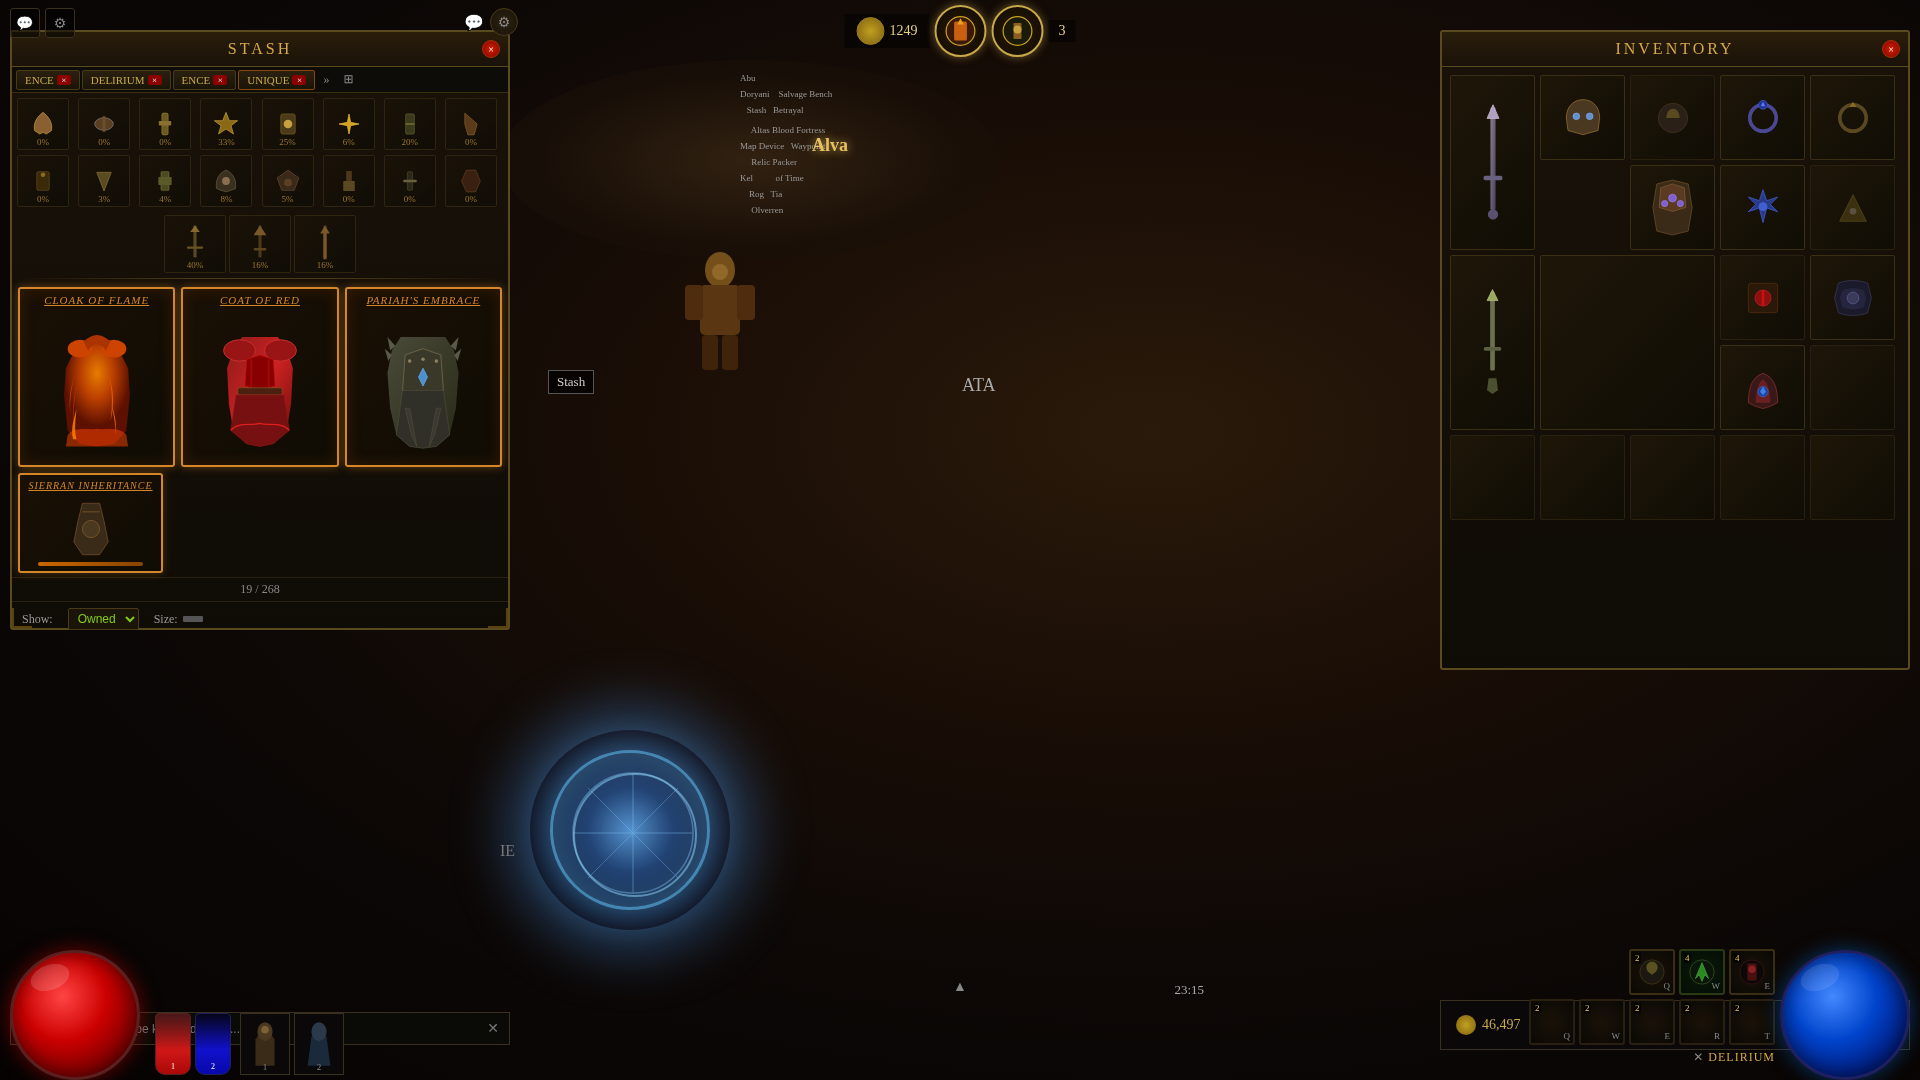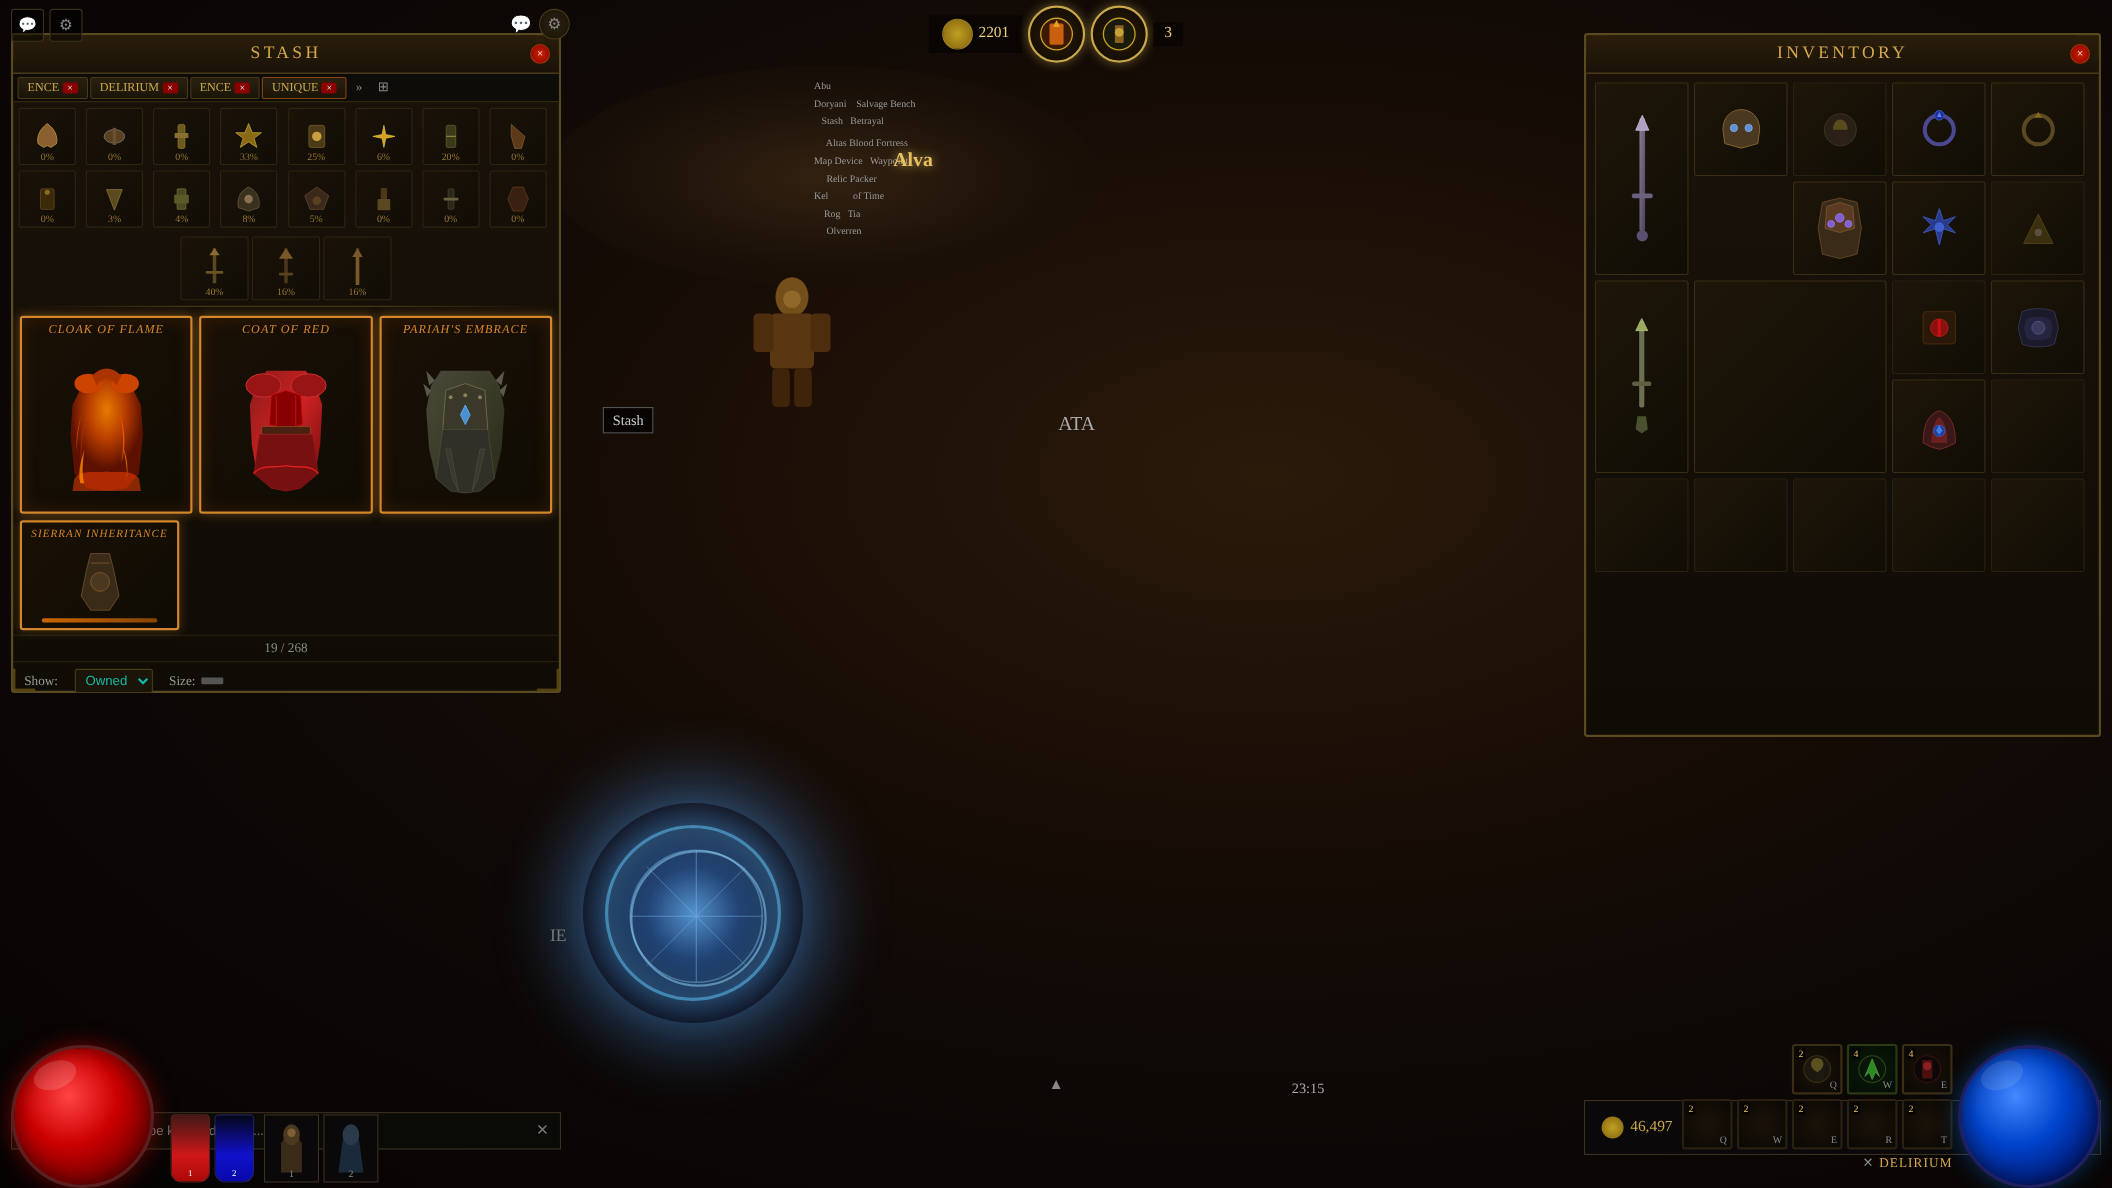--- a/index.html
+++ b/index.html
@@ -229,20 +229,21 @@
 
     .unique-item-name {
       color: #d4862a;
       font-size: 11px;
       text-align: center;
       margin-bottom: 5px;
       letter-spacing: 1px;
       text-transform: uppercase;
       font-family: 'Georgia', serif;
       font-style: italic;
+      text-decoration: underline;
     }
 
     .unique-item-image {
       flex: 1;
       display: flex;
       align-items: center;
       justify-content: center;
       width: 100%;
     }
 
@@ -282,21 +283,21 @@
     }
 
     .stash-controls label {
       color: #999;
       font-size: 12px;
     }
 
     .stash-controls select {
       background: #1a1508;
       border: 1px solid #4a3a18;
-      color: #14b8a6;
+      color: #84cc16;
       font-size: 12px;
       padding: 2px 5px;
       border-radius: 2px;
     }
 
     .size-control {
       display: flex;
       align-items: center;
       gap: 5px;
     }
@@ -667,21 +668,21 @@
       <rect x="22" y="85" width="16" height="35" rx="4" fill="#4a2a0a"></rect>
       <rect x="42" y="85" width="16" height="35" rx="4" fill="#4a2a0a"></rect>
       <circle cx="40" cy="22" r="8" fill="rgba(255,200,100,0.3)"></circle>
     </svg>
   </div>
 </div>
 
 <div class="top-hud">
   <div class="hud-currency">
     <div class="hud-orb-icon"></div>
-    <span class="hud-amount">2201</span>
+    <span class="hud-amount">1249</span>
   </div>
   <div class="hud-skill active">
     <svg viewBox="0 0 40 40" width="32" height="32">
       <circle cx="20" cy="20" r="18" fill="#3a1a05" stroke="#c8a020" stroke-width="1.5"></circle>
       <rect x="12" y="8" width="16" height="24" rx="2" fill="#c86010"></rect>
       <polygon points="20,4 24,12 16,12" fill="#e8a020"></polygon>
     </svg>
   </div>
   <div class="hud-skill active">
     <svg viewBox="0 0 40 40" width="32" height="32">

